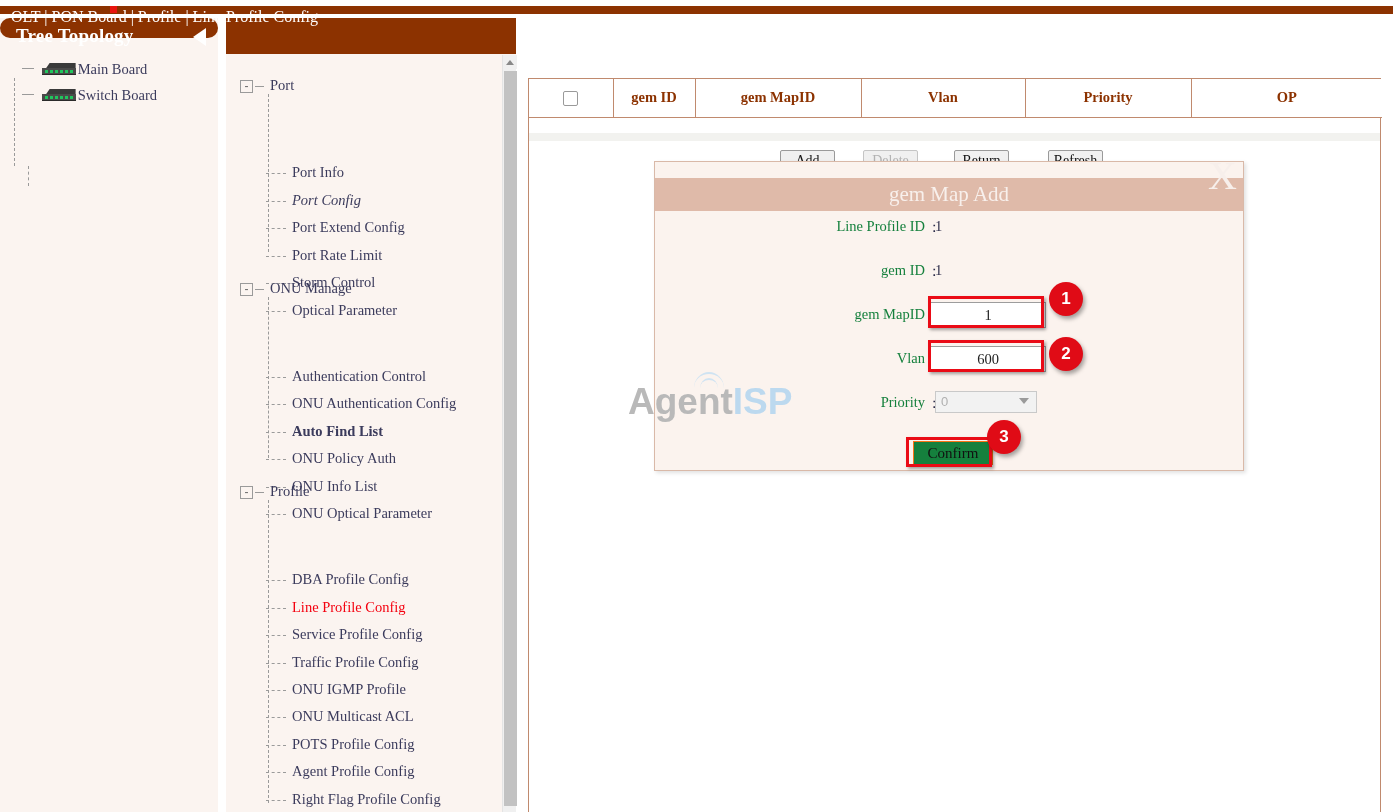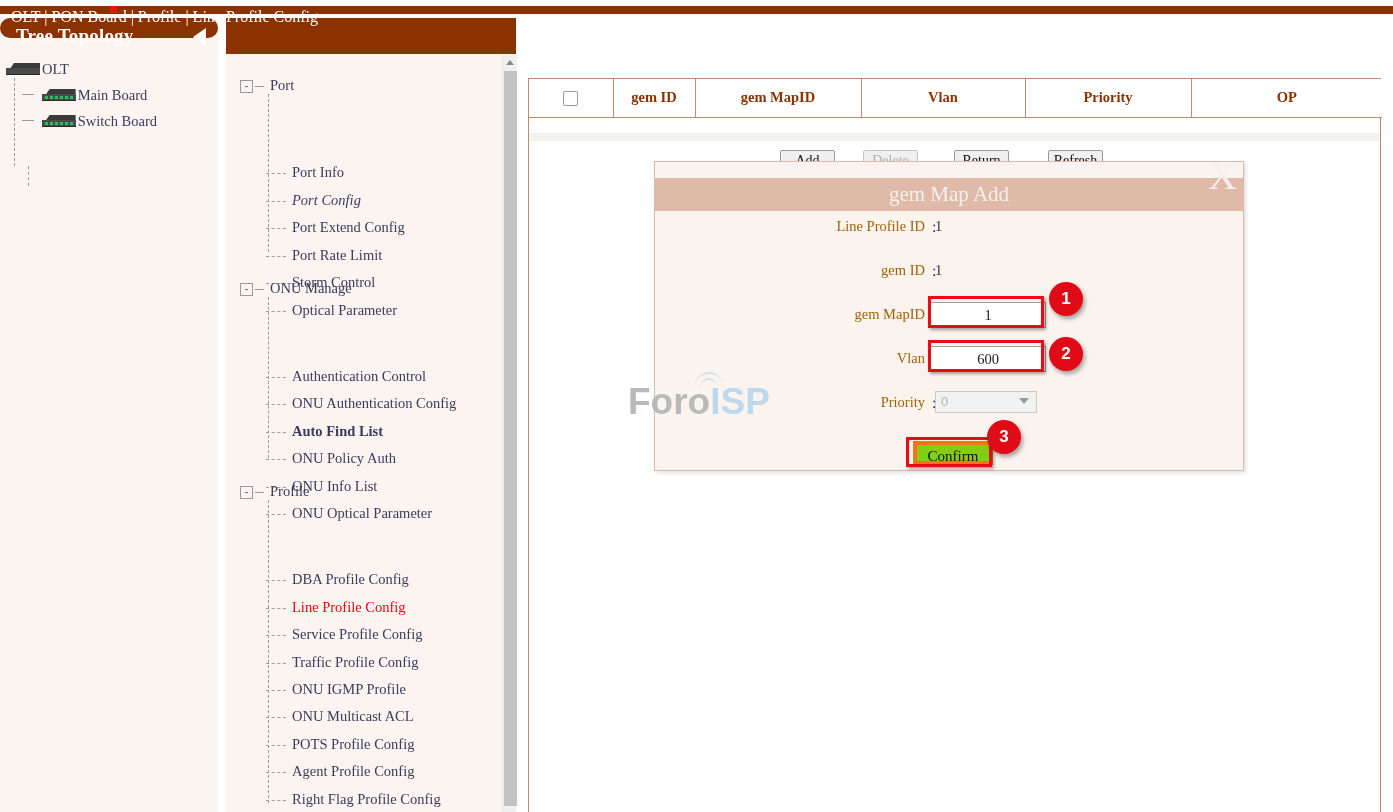--- a/index.html
+++ b/index.html
@@ -232,21 +232,21 @@
     font-size: 40px; color: #f7efeb; line-height: 40px;
     font-family: "Liberation Serif", serif;
     cursor: pointer;
   }
   .mrow {
     position: absolute; width: 588px; left: 0;
     font-size: 14.5px; color: #2d2d4a;
   }
   .mlabel {
     position: absolute; right: 318px; text-align: right; white-space: nowrap;
-    color: #a16207;
+    color: #15803d;
   }
   .mcolon {
     position: absolute; left: 272px; color: #2d2d4a;
   }
   .mvalue {
     position: absolute; left: 280px; color: #2d2d4a;
   }
   .mfield {
     position: absolute; left: 275px; width: 116px; height: 26px;
     background: #ffffff; border: 1px solid #9d9d9d;
@@ -262,21 +262,21 @@
   .mselect .chev {
     position: absolute; right: 7px; top: 6px;
     width: 0; height: 0;
     border-left: 5px solid transparent;
     border-right: 5px solid transparent;
     border-top: 6px solid #9a9a9a;
   }
   .confirm {
     position: absolute; left: 258px; top: 279px;
     width: 80px; height: 24px;
-    background: #84cc16; border: 4px solid #f97316;
+    background: #15803d; border: 1px solid #f97316;
     font-family: "Liberation Serif", serif; font-size: 15px;
     text-align: center; line-height: 22px; color: #111;
     cursor: pointer;
   }
 
   
   .hl {
     position: absolute; border: 3px solid #ea0b16;
     box-shadow: 2px 2px 3px rgba(0,0,0,0.35);
     z-index: 34; pointer-events: none;
@@ -323,25 +323,20 @@
   </div>
 
   <div class="sidebar">
     <div class="sidebar-header">
       <div class="sidebar-title">Tree Topology</div>
       <div class="collapse-arrow"></div>
     </div>
 
     <div class="tree">
 
-      <div class="tnode" style="padding-left:6px;">
-        <span class="dev">
-          <span class="top"></span><span class="front"></span><span class="leds" style="background:#4a4a4a"></span>
-        </span><span class="tlabel">OLT</span>
-      </div>
 
       <div class="guide-v" style="left:14px; top:24px; height:88px;"></div>
 
       <div class="tnode" style="padding-left:22px;">
         <span style="display:inline-block;width:12px;border-top:1px solid #9a9a9a;vertical-align:middle;margin-right:4px;"></span>
         <span class="dev">
           <span class="top"></span><span class="front"></span><span class="leds"></span>
         </span><span class="tlabel">Main Board</span>
       </div>
 
@@ -488,21 +483,21 @@
       <div class="mselect" style="top:-3px;">
         <span>0</span>
         <span class="chev"></span>
       </div>
     </div>
 
     <div class="confirm">Confirm</div>
   </div>
 
   <div class="watermark">
-    <span class="wm-foro">Foro</span><span class="wm-isp">ISP</span>
+    <span class="wm-foro">Agent</span><span class="wm-isp">ISP</span>
     <span class="wm-arc"></span>
     <span class="wm-arc2"></span>
   </div>
 
   <div class="hl" style="left:928px; top:296px; width:116px; height:32px;"></div>
   <div class="badge" style="left:1049px; top:282px;">1</div>
 
   <div class="hl" style="left:928px; top:340px; width:116px; height:32px;"></div>
   <div class="badge" style="left:1049px; top:337px;">2</div>
 

